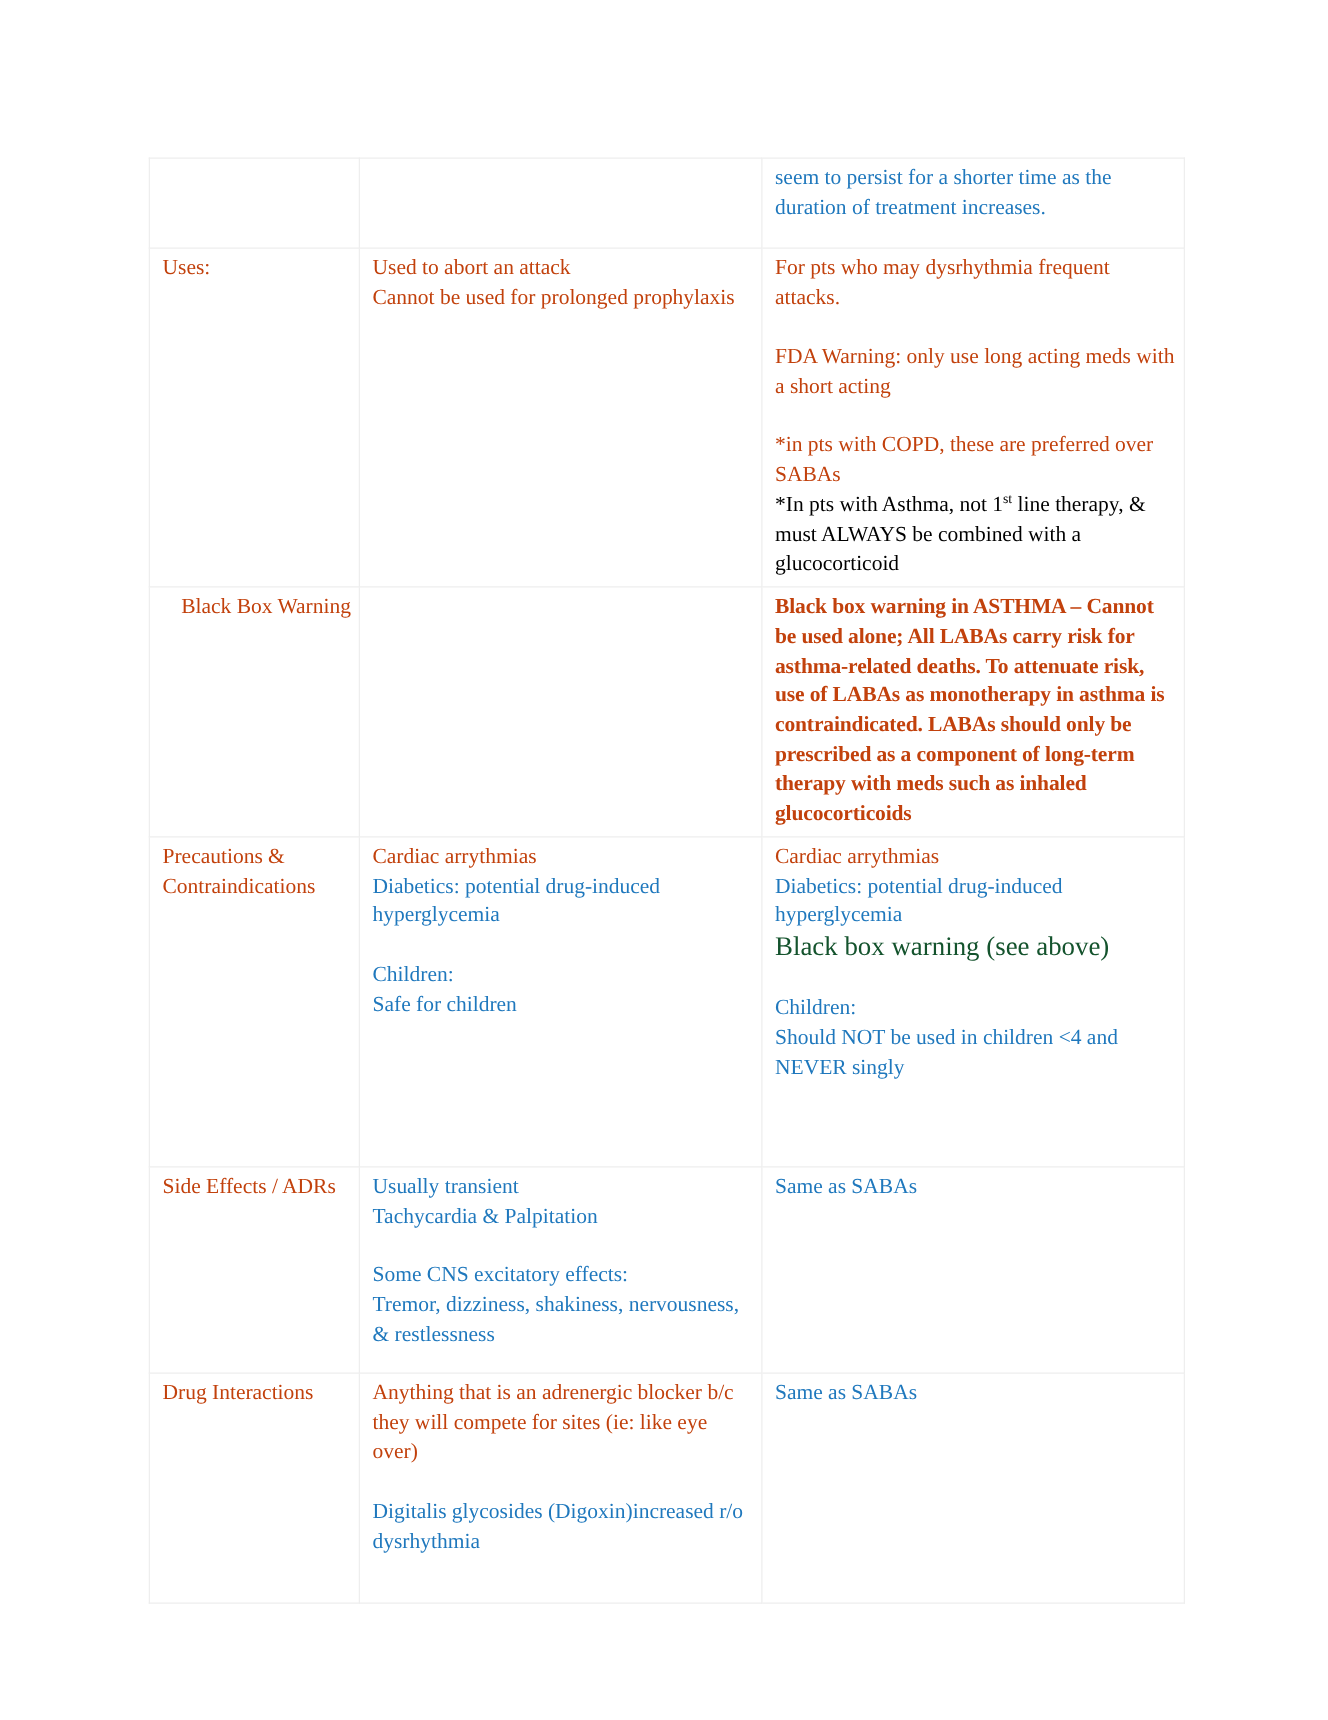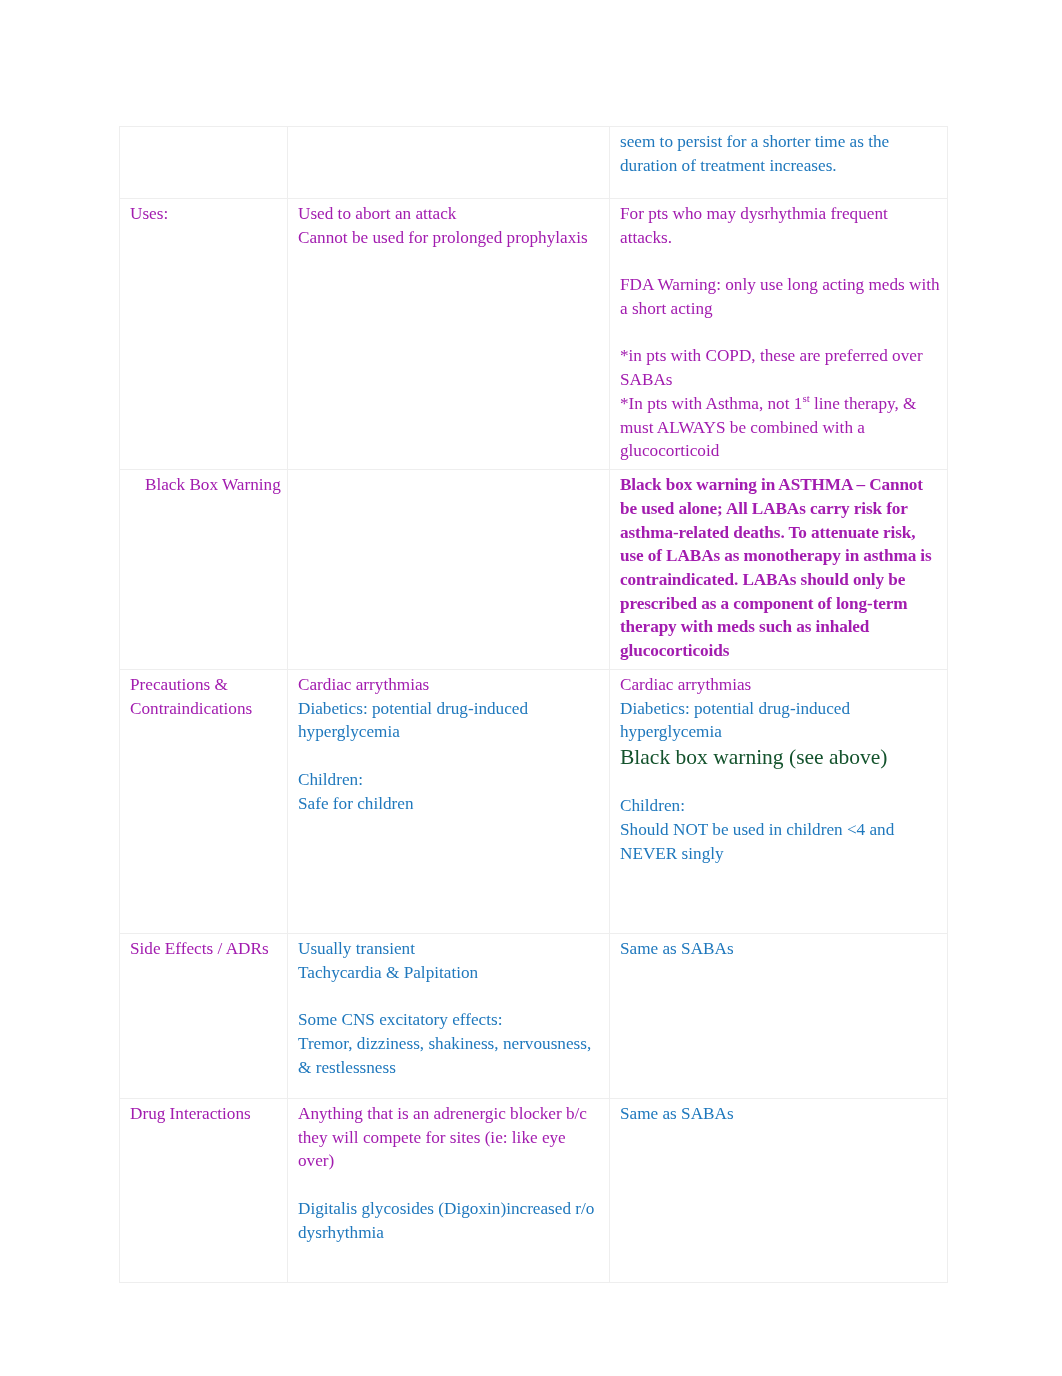--- a/index.html
+++ b/index.html
@@ -35,22 +35,22 @@
     padding: 3px 6px 6px 10px;
     font-size: 17.2px;
     line-height: 1.38;
     background: #ffffff;
   }
   col.c1 { width: 168px; }
   col.c2 { width: 322px; }
   col.c3 { width: 338px; }
 
   .blue { color: #1f78bd; }
-  .orange { color: #a21caf; }
-  .black { color: #a21caf; }
+  .orange { color: #000000; }
+  .black { color: #c2410c; }
 
   .big-blue {
     color: #14532d;
     font-size: 21.5px;
     line-height: 1.22;
   }
 
   .blank-line { display: block; height: 1.38em; }
   sup { font-size: 0.64em; vertical-align: super; line-height: 0; }
 

